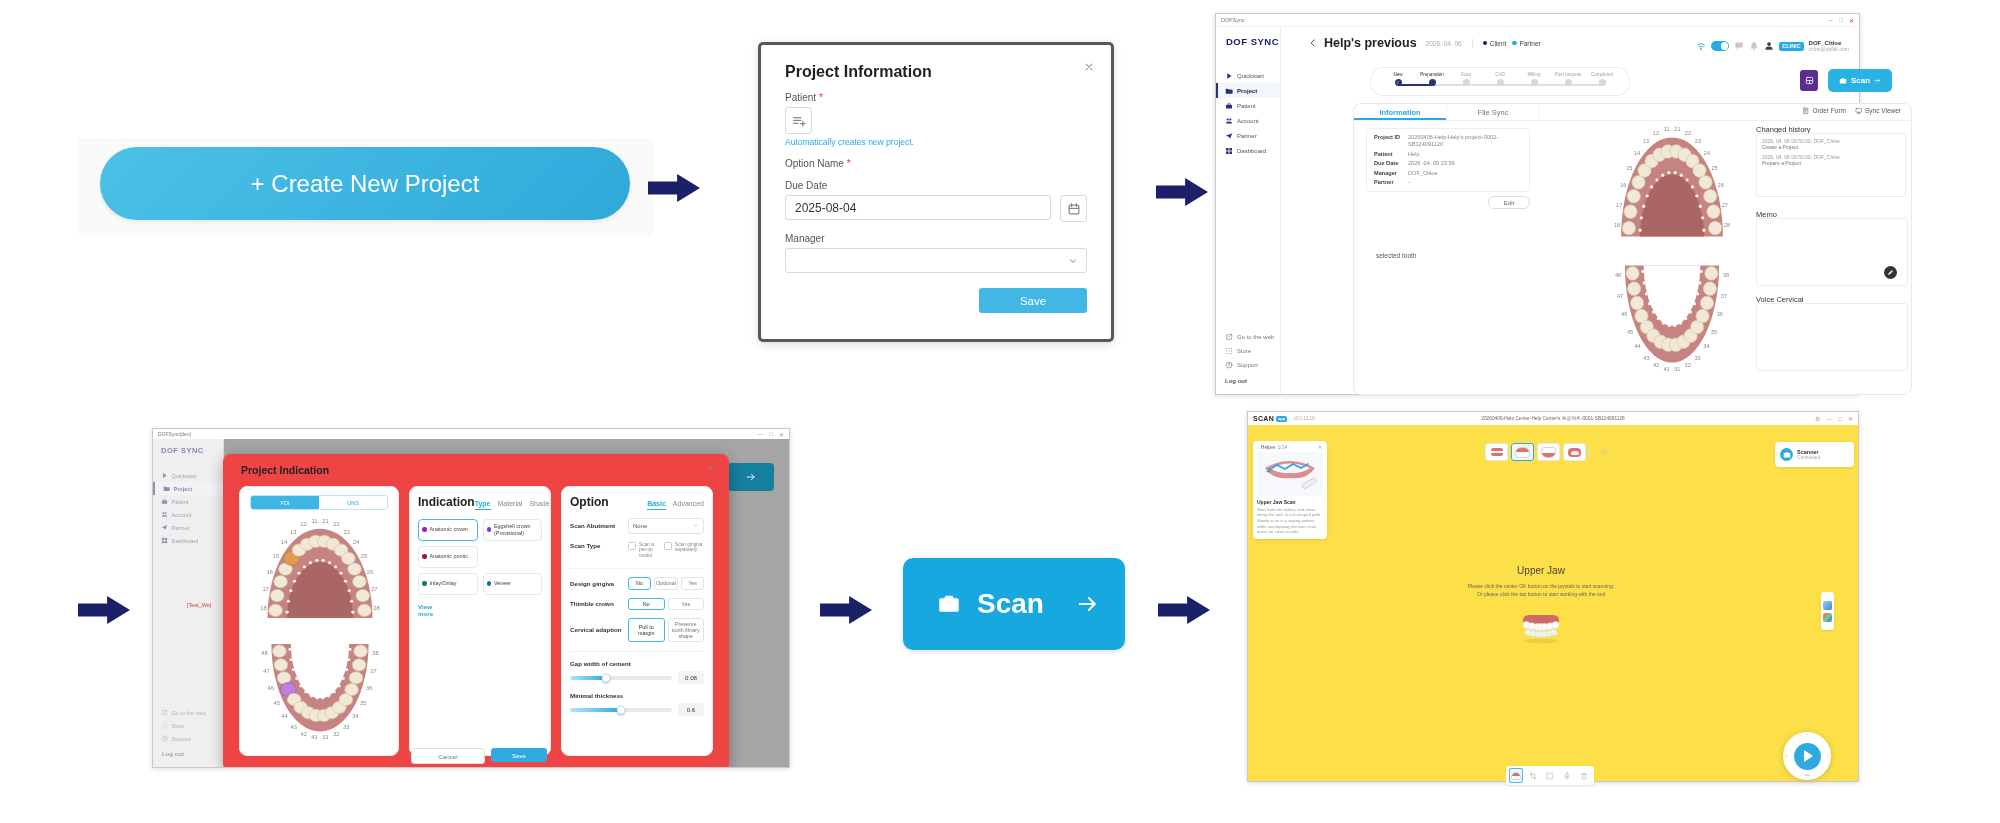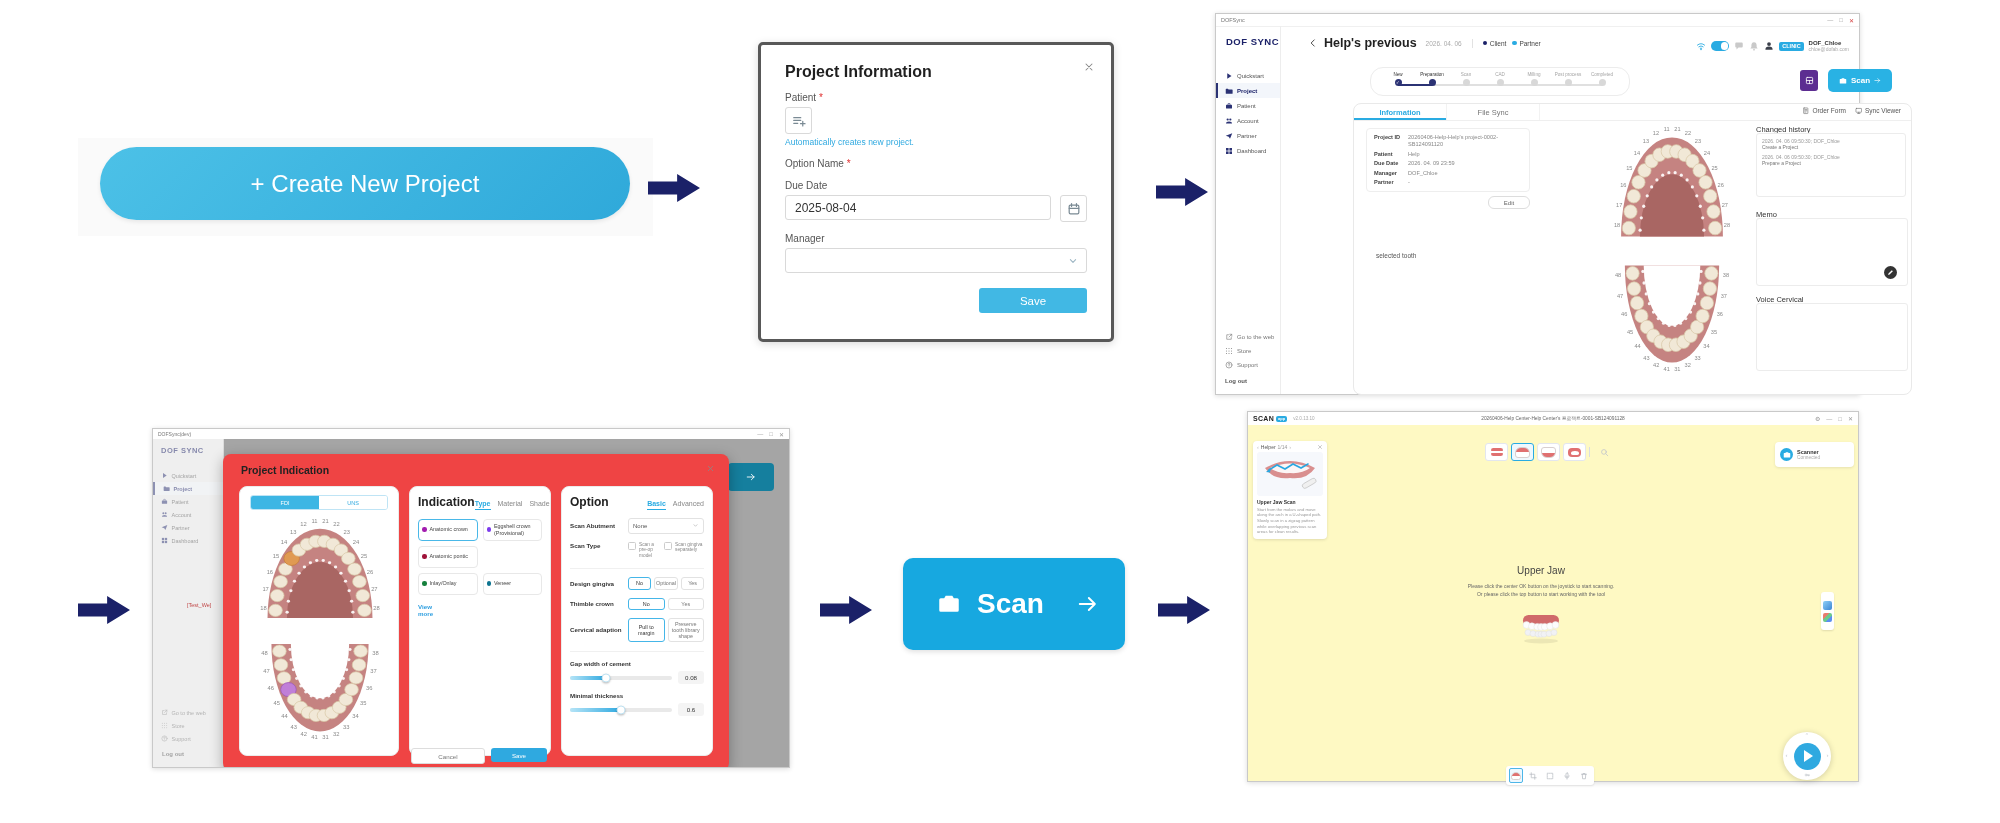--- a/index.html
+++ b/index.html
@@ -198,21 +198,21 @@
     font-size:6.2px;color:#fff;cursor:pointer}
 
   
   #scan-win{left:1247px;top:411px;width:610px;height:369px}
   #scan-win .tb{height:13px}
   #scan-logo{display:flex;align-items:center;gap:2px}
   #scan-logo .sl1{font-size:7px;font-weight:bold;color:#222;letter-spacing:.3px}
   #scan-logo .sl2{font-size:4px;font-weight:bold;color:#fff;background:#29abe2;border-radius:2px;padding:.5px 2px}
   #scan-logo .ver{font-size:4.6px;color:#aaa;margin-left:4px}
   #scan-title{position:absolute;left:50%;transform:translateX(-50%);top:3px;font-size:4.8px;color:#666;white-space:nowrap}
-  #scan-body{position:absolute;top:13px;left:0;right:0;bottom:0;background:#fef9c3}
+  #scan-body{position:absolute;top:13px;left:0;right:0;bottom:0;background:#fde047}
 
   #helper{position:absolute;left:5px;top:16px;width:74px;height:98px;background:#fff;border-radius:4px;
     box-shadow:0 1px 3px rgba(0,0,0,.12);padding:3px 4px;box-sizing:border-box}
   .hp-head{display:flex;align-items:center;font-size:5px;color:#555;gap:2px}
   .hp-head .pg{color:#999}
   .hp-head .hx{margin-left:auto;width:6px;height:6px;color:#999;cursor:pointer}
   .hp-nav{color:#bbb;font-size:5.5px;cursor:pointer}
   #hp-illus{margin-top:2px;width:66px;height:44px;background:#f6f8fc;border-radius:3px;overflow:hidden}
   #hp-title{font-size:5px;font-weight:bold;color:#333;margin-top:3px}
   #hp-desc{font-size:4.2px;color:#999;line-height:1.35;margin-top:1.5px}

